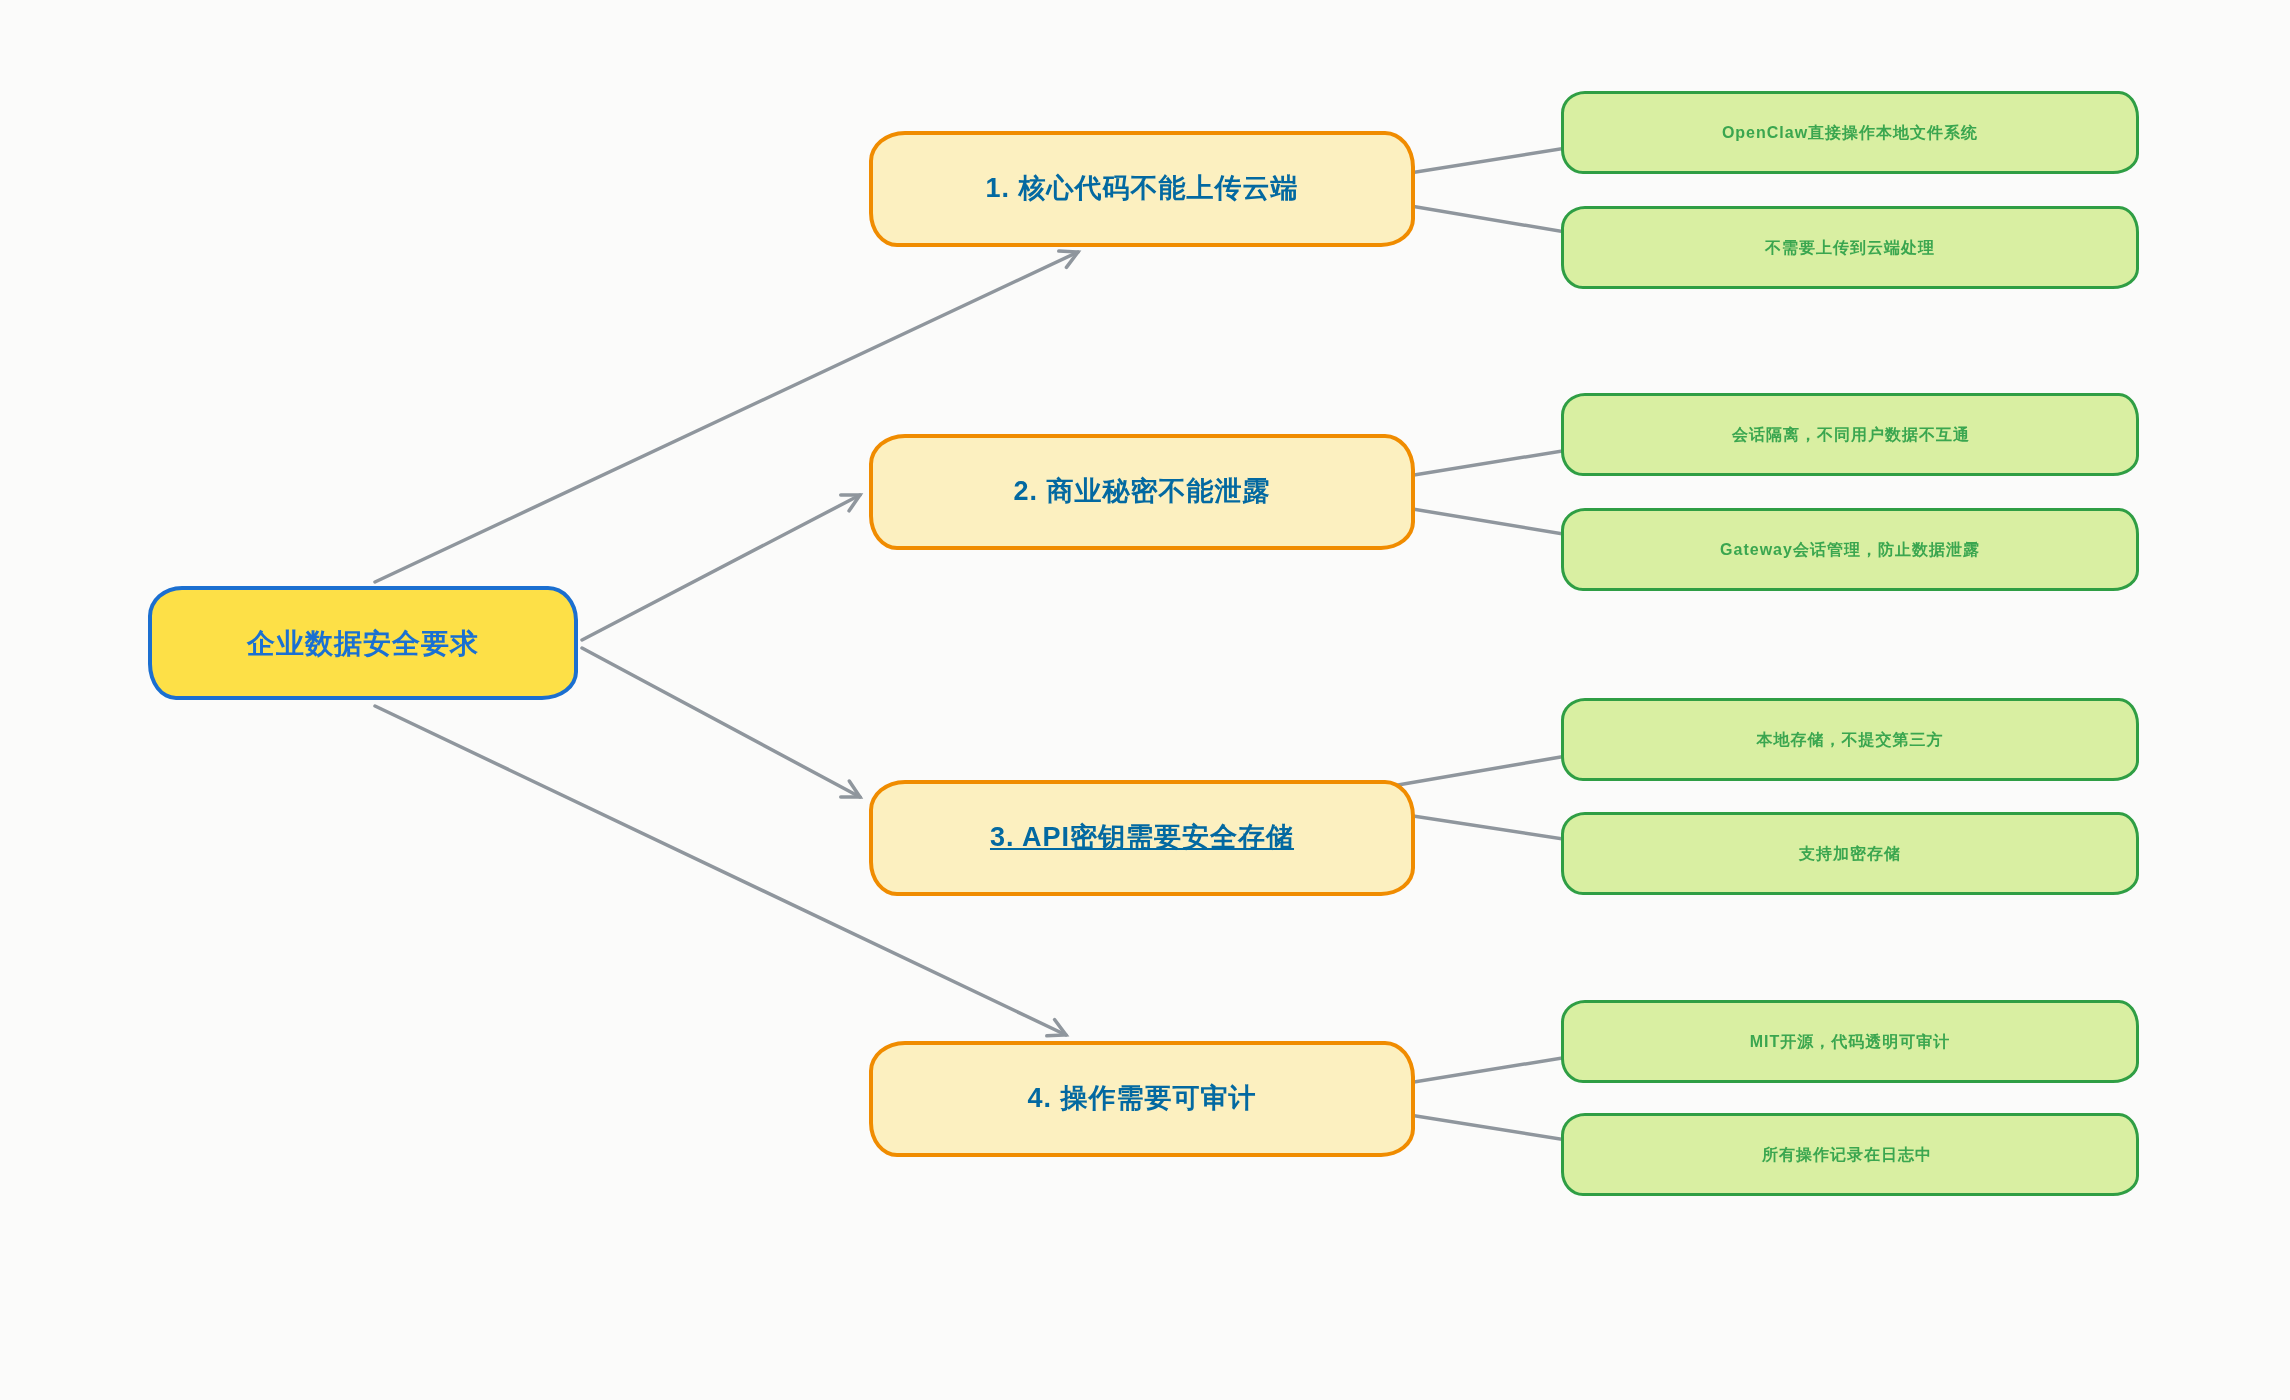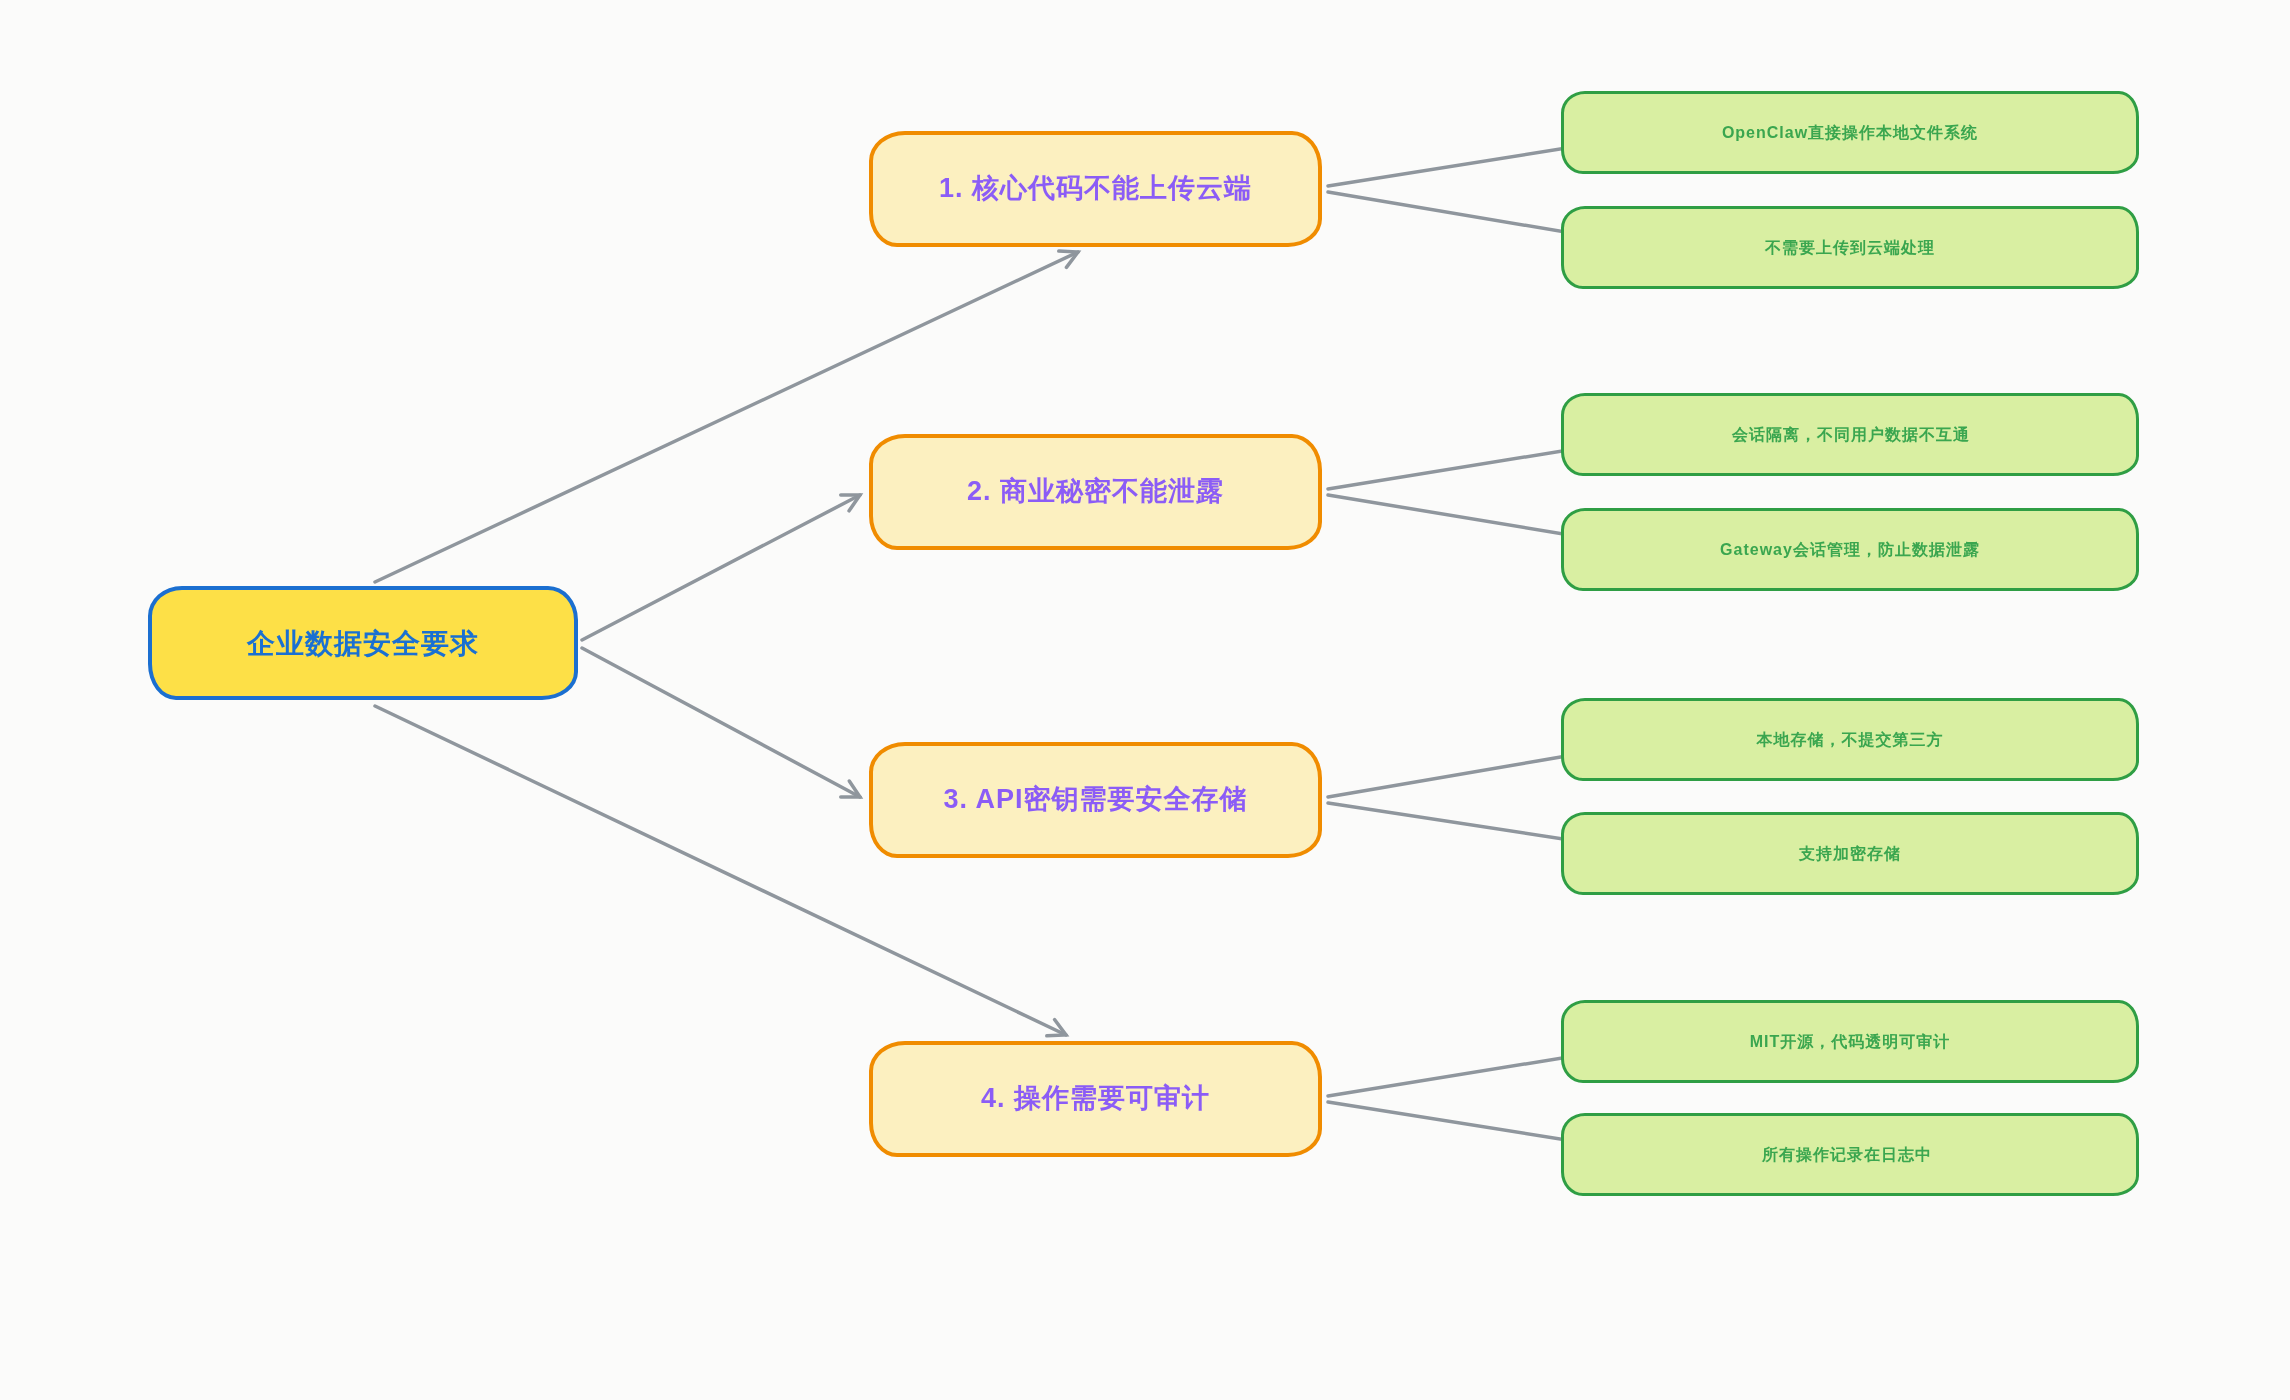--- a/index.html
+++ b/index.html
@@ -22,29 +22,29 @@
   }
   .node-root{
     left:148px;top:586px;width:430px;height:114px;
     background:#fde047;
     border:4px solid #1b6fd0;
     color:#1a70d2;
     font-size:28px;
     border-radius:34px 30px 36px 28px / 30px 34px 28px 36px;
   }
   .node-mid{
-    left:869px;width:453px;height:116px;
+    left:869px;width:546px;height:116px;
     background:#fcf0c0;
     border:4px solid #f08c00;
-    color:#8b5cf6;
+    color:#0369a1;
     font-size:27px;
     border-radius:36px 30px 34px 28px / 30px 36px 28px 34px;
     align-items:center;
   }
-  .mid-1{top:131px;} .mid-2{top:434px;} .mid-3{top:742px;} .mid-4{top:1041px;}
+  .mid-1{top:131px;} .mid-2{top:434px;} .mid-3{top:780px;text-decoration:underline;} .mid-4{top:1041px;}
   .node-leaf{
     left:1561px;width:578px;height:83px;
     background:#d9efa2;
     border:3px solid #2f9e44;
     color:#3aa64f;
     font-size:16px;
     border-radius:24px 20px 26px 22px / 22px 26px 20px 24px;
   }
   .leaf-1{top:91px;} .leaf-2{top:206px;}
   .leaf-3{top:393px;padding-left:20px;} .leaf-4{top:508px;}

